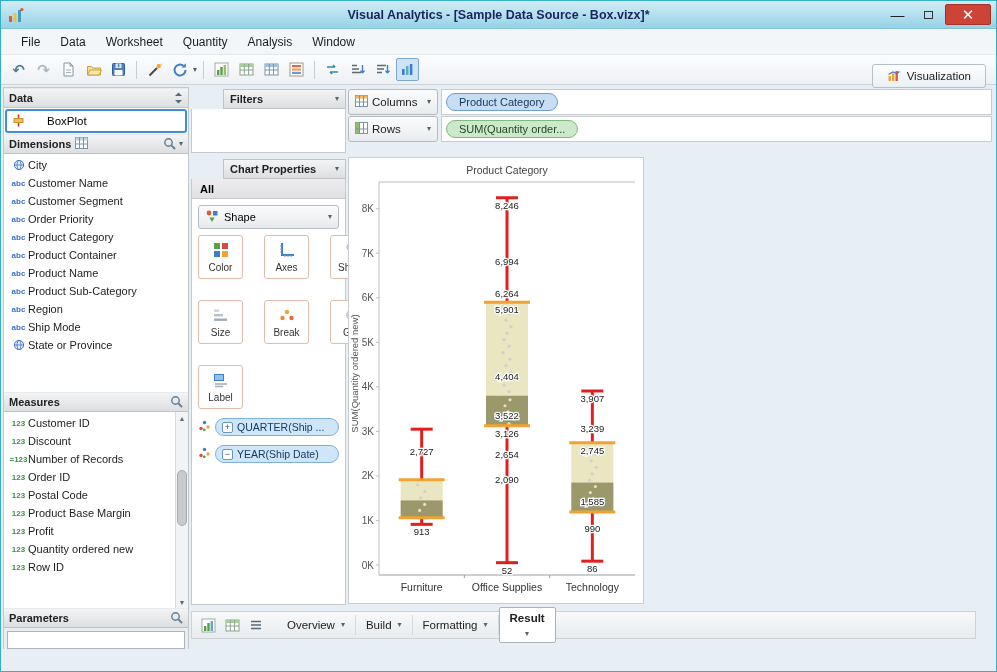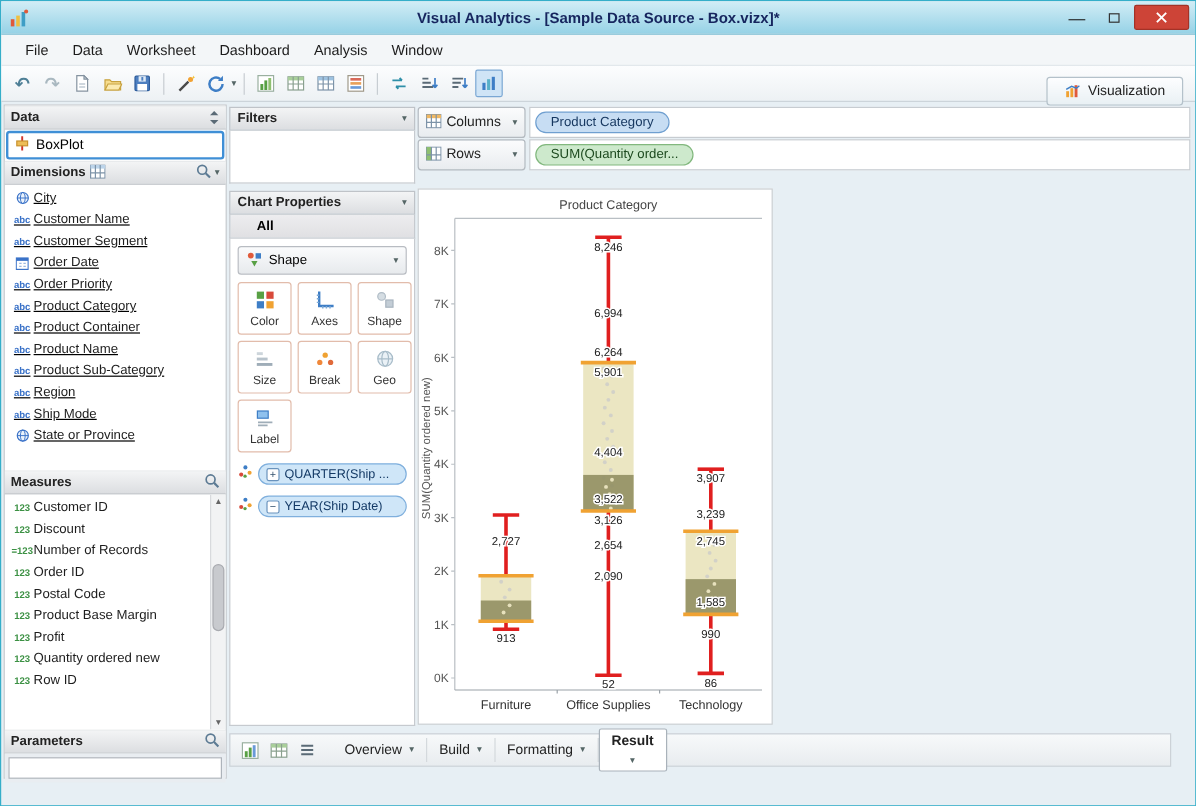--- a/index.html
+++ b/index.html
@@ -26,44 +26,44 @@
 .crt{font-size:8px;color:#566;line-height:1;}
 .viz-btn{margin-left:auto;margin-right:4px;display:flex;align-items:center;gap:6px;padding:4px 14px;background:linear-gradient(#fdfeff,#e9f0f4);border:1px solid #b4c1ca;border-radius:3px;font-size:11.5px;color:#222;margin-top:12px;}
 
 
 .body{position:relative;height:586px;}
 
 
 .sidebar{position:absolute;left:2px;top:2px;width:186px;height:562px;display:flex;flex-direction:column;background:#fff;border:1px solid #c2c7cc;}
 .s-header{flex:0 0 20px;display:flex;align-items:center;gap:4px;padding:0 5px;background:linear-gradient(#f3f4f5,#dcdee1);border-top:1px solid #e8eaec;border-bottom:1px solid #bfc3c8;font-weight:bold;font-size:11px;color:#222;}
 .s-right{margin-left:auto;display:flex;align-items:center;gap:3px;}
-.boxplot-row{flex:0 0 24px;display:flex;align-items:center;gap:5px;margin:1px;padding:0 5px;border:2px solid #3f8fd6;border-radius:3px;background:#fff;font-size:11.5px;}
-.dims-list{flex:0 0 238px;overflow:hidden;padding-top:2px;text-decoration:underline;}
+.boxplot-row{flex:0 0 24px;display:flex;align-items:center;gap:22px;margin:1px;padding:0 5px;border:2px solid #3f8fd6;border-radius:3px;background:#fff;font-size:11.5px;}
+.dims-list{flex:0 0 238px;overflow:hidden;padding-top:2px;}
 .measures-wrap{flex:0 0 196px;position:relative;overflow:hidden;}
 .measures-list{margin-right:13px;padding-top:2px;}
 .tree-row{height:18px;display:flex;align-items:center;padding-left:5px;font-size:11px;color:#1d1d1d;}
 .tree-ic{width:19px;display:flex;justify-content:center;align-items:center;}
 .txt-ic{font-style:normal;font-weight:bold;font-size:8px;letter-spacing:0;}
 .abc{color:#3a72c8}.n123{color:#3c9144}
 .vscroll{position:absolute;right:0;top:0;bottom:0;width:13px;background:#f2f3f4;border-left:1px solid #d8dadd;}
 .vs-arrow{height:12px;display:flex;align-items:center;justify-content:center;font-size:7px;color:#666;}
 .vs-arrow.dn{position:absolute;bottom:0;left:0;right:0;}
 .vs-thumb{position:absolute;left:1px;right:1px;top:58px;height:56px;background:#c8cace;border:1px solid #a9abb0;border-radius:5px;}
 .param-area{flex:1;background:#e9edf1;padding:3px;}
 .param-box{height:18px;background:#fff;border:1px solid #aeb4bb;}
 
 
 .midpanel{position:absolute;left:190px;top:4px;width:155px;height:516px;display:flex;flex-direction:column;}
-.mp-hdr{flex:0 0 20px;display:flex;align-items:center;padding:0 6px;background:linear-gradient(#f3f4f5,#dcdee1);border:1px solid #bfc3c8;font-weight:bold;font-size:11px;color:#222;}
+.mp-hdr{flex:0 0 20px;display:flex;align-items:center;padding:0 6px;background:linear-gradient(#f3f4f5,#dcdee1);border:1px solid #bfc3c8;font-weight:bold;font-size:11px;color:#222;margin-left:32px;}
 .filters-body{flex:0 0 44px;background:#fff;border:1px solid #c6cacf;border-top:none;}
 .mp-gap{flex:0 0 6px;}
-.all-bar{flex:0 0 20px;display:flex;align-items:center;padding:0 22px;background:linear-gradient(#ededef,#e0e0e3);border:1px solid #c6cacf;border-top:none;font-weight:bold;font-size:11px;}
+.all-bar{flex:0 0 20px;display:flex;align-items:center;padding:0 8px;background:linear-gradient(#ededef,#e0e0e3);border:1px solid #c6cacf;border-top:none;font-weight:bold;font-size:11px;}
 .props{flex:1;background:#fff;border:1px solid #c6cacf;border-top:none;padding:6px;}
 .combo{height:24px;display:flex;align-items:center;gap:5px;padding:0 6px;margin-bottom:6px;background:linear-gradient(#fafbfc,#e7eaed);border:1px solid #b8bcc2;border-radius:3px;font-size:11px;width:141px;}
-.btn-grid{display:grid;grid-template-columns:repeat(3,45px);gap:5px;}
+.btn-grid{display:grid;grid-template-columns:repeat(3,45px);gap:21px;}
 .prop-btn{height:44px;display:flex;flex-direction:column;align-items:center;justify-content:center;gap:1px;background:#fff;border:1px solid #e2bcab;border-radius:3px;font-size:10px;color:#333;}
 .pill-row{display:flex;align-items:center;gap:4px;margin-top:9px;}
 .mp-pill{flex:1;height:18px;border-radius:9px;background:#cfe6f8;border:1px solid #7fafdd;display:flex;align-items:center;gap:4px;padding:0 6px;font-size:10.5px;color:#143a66;white-space:nowrap;overflow:hidden;}
 .pm-box{flex:0 0 11px;width:11px;height:11px;border:1px solid #6a93bd;background:#fff;font-size:9px;line-height:9px;text-align:center;border-radius:2px;color:#33516e;}
 
 
 .main{position:absolute;left:347px;top:4px;right:4px;height:516px;}
 .shelf-row{display:flex;height:26px;margin-bottom:1px;}
 .shelf-btn{width:90px;display:flex;align-items:center;gap:4px;padding:0 6px;background:linear-gradient(#fbfcfd,#e9ecef);border:1px solid #b4bac0;border-radius:3px;font-size:11.5px;color:#222;}
 .shelf-area{flex:1;margin-left:3px;background:#fff;border:1px solid #c7ccd1;display:flex;align-items:center;padding:2px 4px;}
@@ -109,21 +109,21 @@
           <i></i>
         </span>
       <span class="wb wb-close">✕</span>
     </span>
   </div>
 
   <div class="menubar">
       <div class="menu-item">File</div>
       <div class="menu-item">Data</div>
       <div class="menu-item">Worksheet</div>
-      <div class="menu-item">Dashboard</div>
+      <div class="menu-item">Quantity</div>
       <div class="menu-item">Analysis</div>
       <div class="menu-item">Window</div>
     </div>
 
   <div class="toolbar">
     <span class="tb-ic glyph" style="color:#4e7f96">↶</span>
     <span class="tb-ic glyph" style="color:#a9b8c0">↷</span>
     <span class="tb-ic">
         <svg width="15" height="15" viewBox="0 0 15 15">
           <path d="M3 1h6l3 3v10H3z" fill="#fff" stroke="#8593a0"></path>
@@ -276,30 +276,20 @@
             <span class="tree-ic">
               <i class="txt-ic abc">abc</i>
             </span>
             <span>Customer Name</span>
           </div>
           <div class="tree-row">
             <span class="tree-ic">
               <i class="txt-ic abc">abc</i>
             </span>
             <span>Customer Segment</span>
-          </div>
-          <div class="tree-row">
-            <span class="tree-ic">
-              <svg width="11" height="11" viewBox="0 0 11 11">
-                <rect x="0.5" y="1" width="10" height="9.5" fill="#fff" stroke="#3a72c8"></rect>
-                <rect x="0.5" y="1" width="10" height="2.4" fill="#3a72c8"></rect>
-                <path d="M3 5.5h2M6.5 5.5h2M3 8h2M6.5 8h2" stroke="#9bb8e0"></path>
-              </svg>
-            </span>
-            <span>Order Date</span>
           </div>
           <div class="tree-row">
             <span class="tree-ic">
               <i class="txt-ic abc">abc</i>
             </span>
             <span>Order Priority</span>
           </div>
           <div class="tree-row">
             <span class="tree-ic">
               <i class="txt-ic abc">abc</i>

